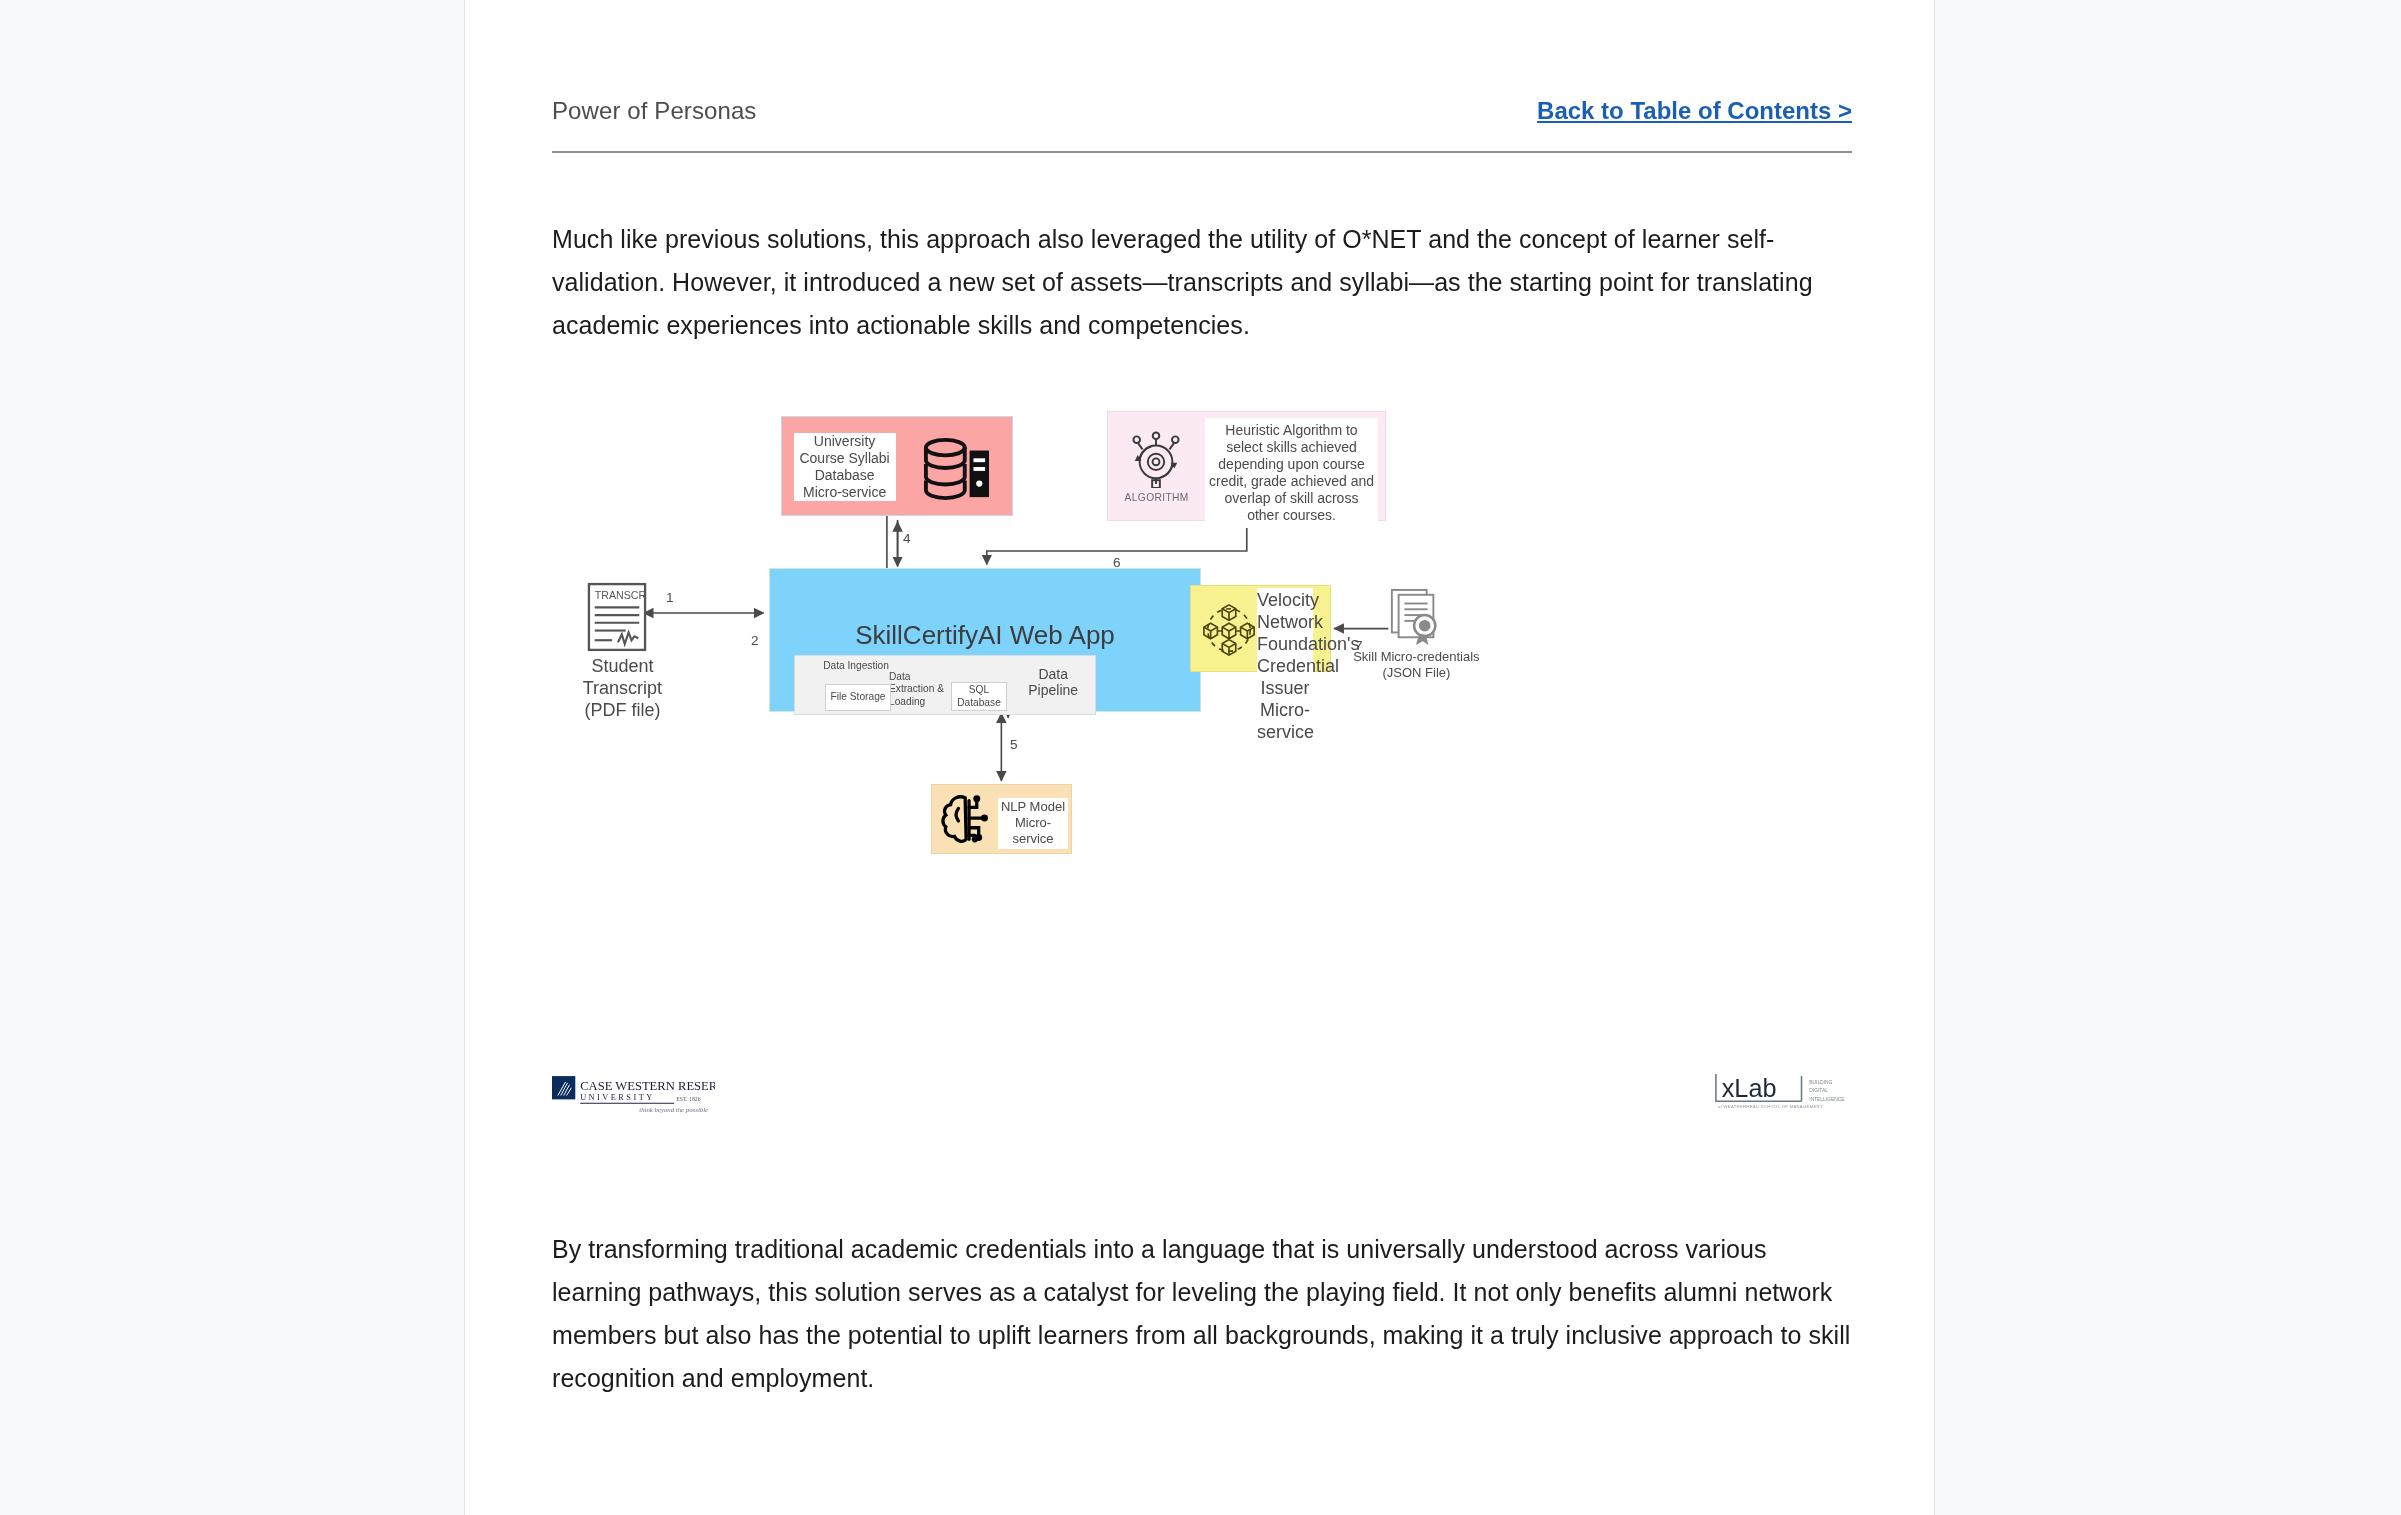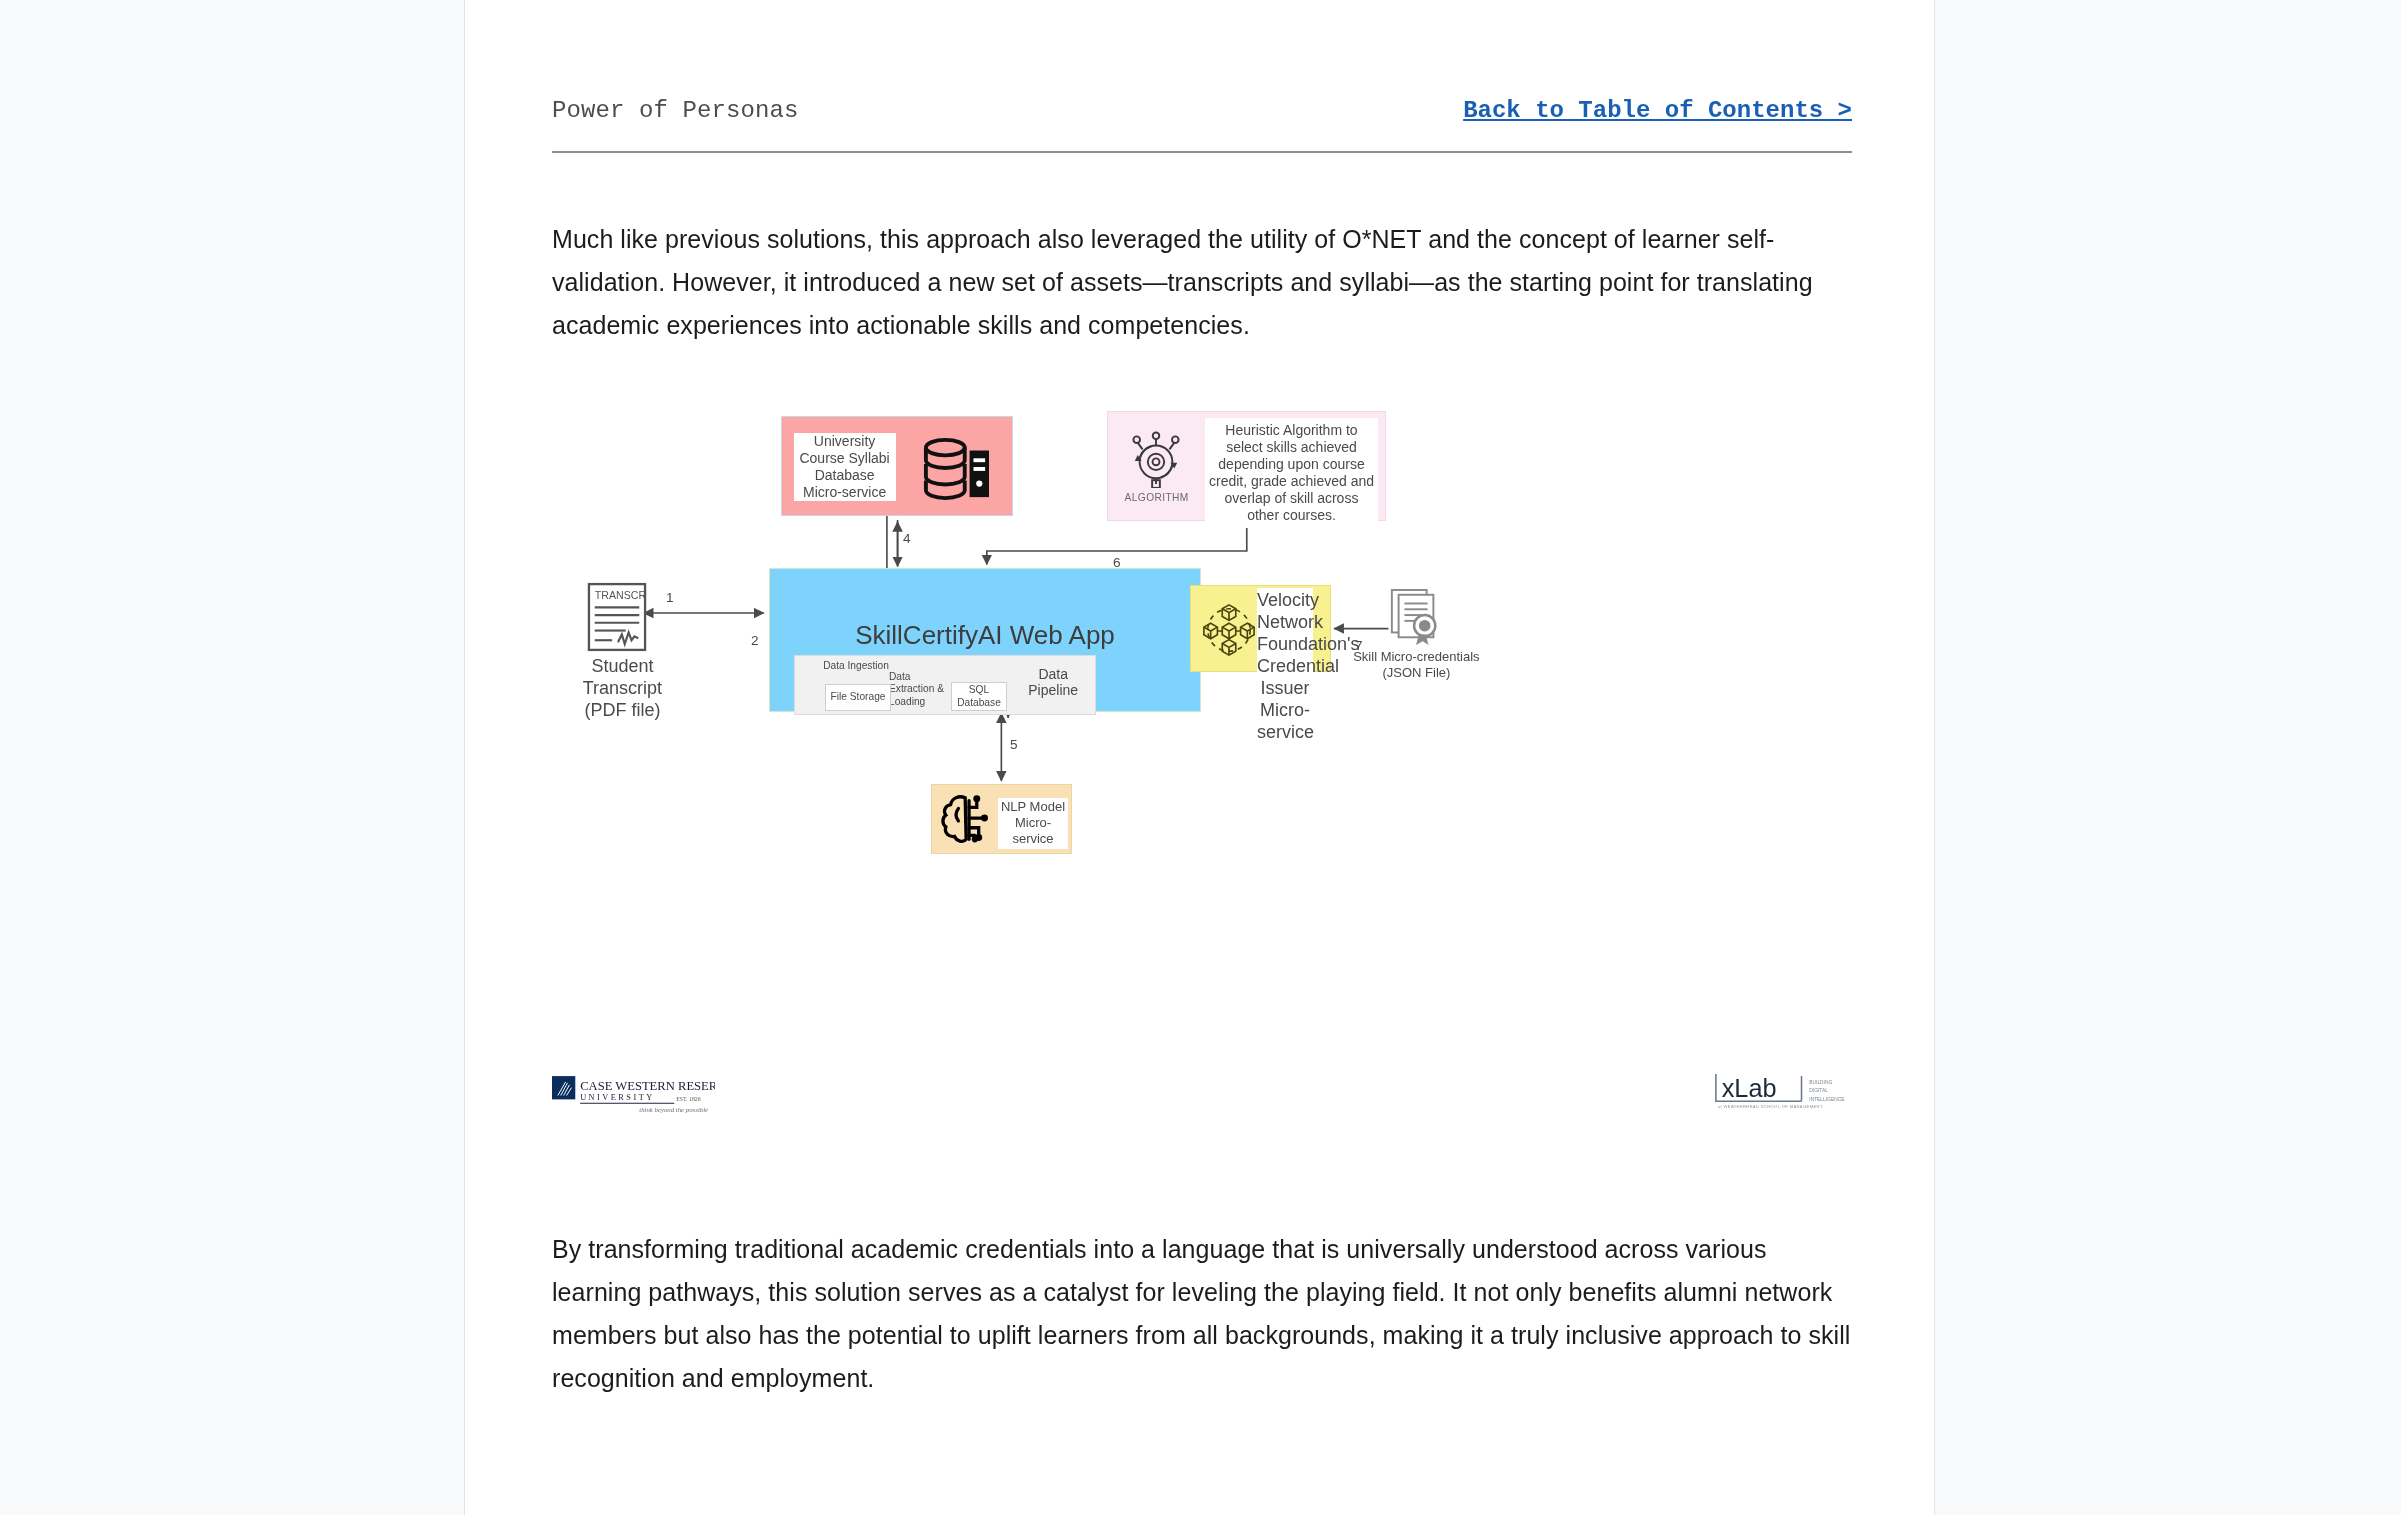--- a/index.html
+++ b/index.html
@@ -11,21 +11,21 @@
     overflow:hidden;
   }
   .page {
     position:absolute; left:464px; top:0; width:1471px; height:1516px;
     background:#ffffff;
     border-left:1px solid #e2e4e6;
     border-right:1px solid #e2e4e6;
   }
   
   .hdr {
-    position:absolute; left:87px; top:97px; width:1300px; height:56px;font-family:Liberation Mono, monospace;
+    position:absolute; left:87px; top:97px; width:1300px; height:56px;
   }
   .hdr-title {
     position:absolute; left:0; top:0;
     font-size:24px; color:#4d4d4d; font-weight:400; letter-spacing:0.1px;
     white-space:nowrap;
   }
   .hdr-link {
     position:absolute; right:0; top:0;
     font-size:24px; color:#1a5fb4; font-weight:700;
     text-decoration:underline; white-space:nowrap; cursor:pointer;

